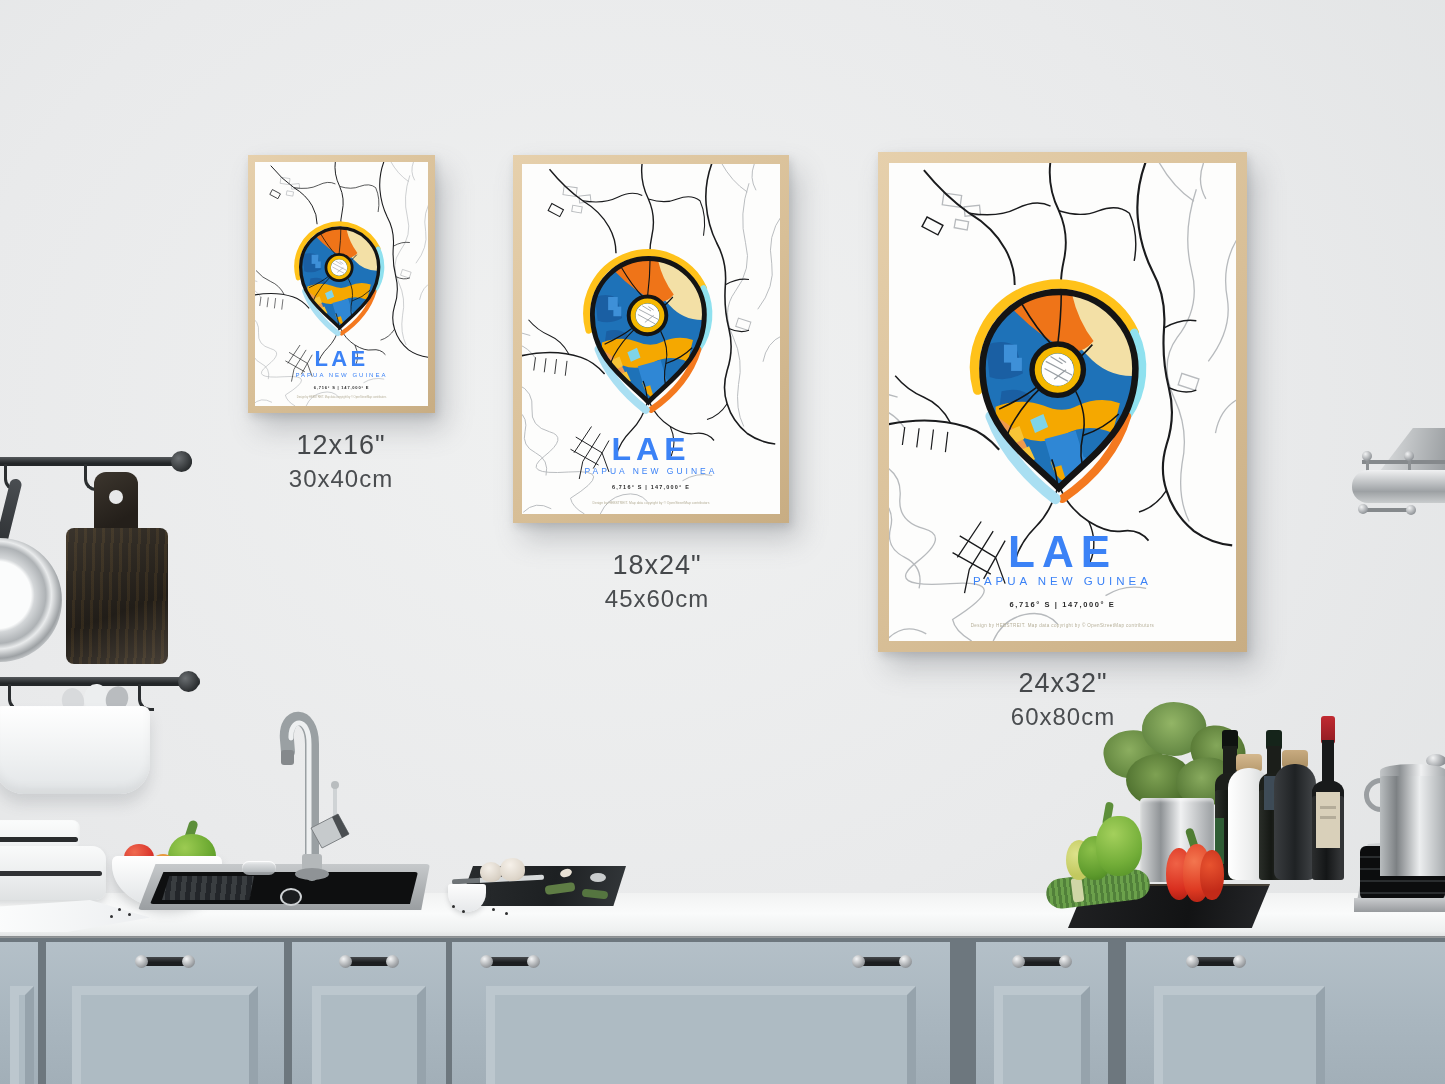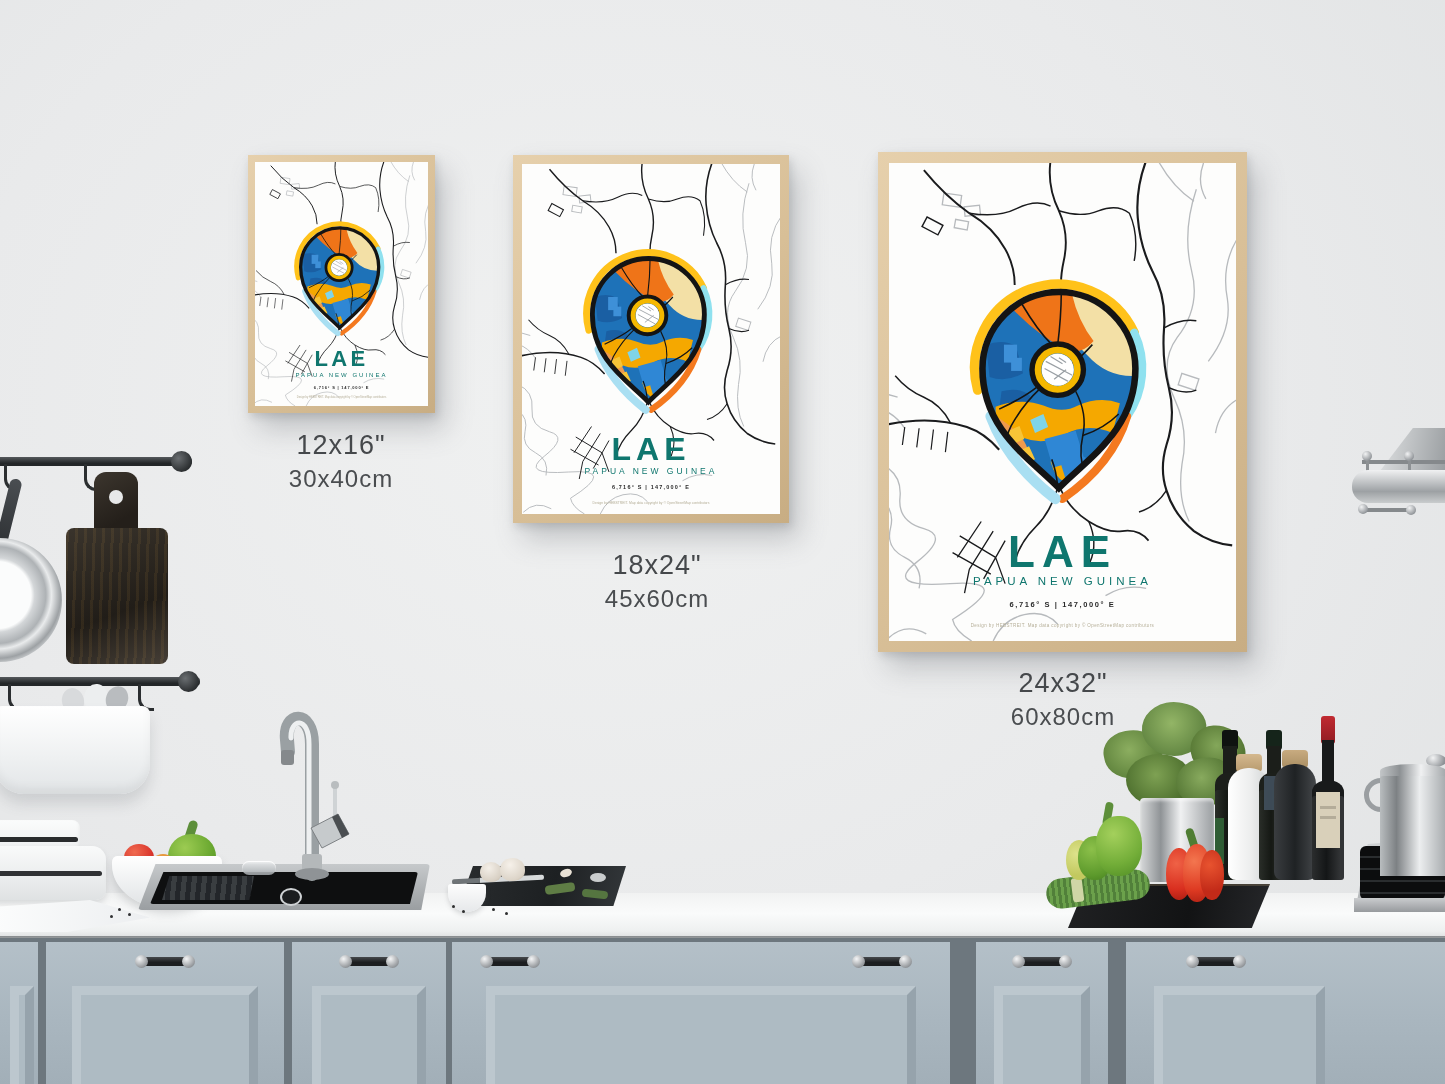--- a/index.html
+++ b/index.html
@@ -12,21 +12,21 @@
   .poster{position:absolute;background:linear-gradient(135deg,#e6d0ac,#d8bf97 55%,#c8ad83);
     box-shadow:10px 16px 26px rgba(95,100,105,.30), 2px 4px 8px rgba(95,100,105,.22);}
   .print{position:absolute;background:#fdfdfc;overflow:hidden;box-shadow:inset 0 0 5px rgba(70,60,40,.28);}
   .p-sm{left:248px;top:155px;width:187px;height:258px;}
   .p-sm .print{left:7px;top:7px;right:7px;bottom:7px;}
   .p-md{left:513px;top:155px;width:276px;height:368px;}
   .p-md .print{left:9px;top:9px;right:9px;bottom:9px;}
   .p-lg{left:878px;top:152px;width:369px;height:500px;}
   .p-lg .print{left:11px;top:11px;right:11px;bottom:11px;}
   .map-svg{position:absolute;left:0;top:0;width:100%;height:100%;}
-  .ptxt{position:absolute;left:0;width:100%;text-align:center;color:#0f766e;white-space:nowrap;}
+  .ptxt{position:absolute;left:0;width:100%;text-align:center;color:#3b82f6;white-space:nowrap;}
   .t1{font-weight:bold;}
   .t4{color:#b5ae97;}
   .p-lg .t1{top:76.2%;font-size:44px;letter-spacing:7px;}
   .p-lg .t2{top:86.2%;font-size:11.5px;letter-spacing:4px;}
   .p-lg .t3{top:91.4%;font-size:7.5px;letter-spacing:1.6px;font-weight:bold;color:#2a2a2a;}
   .p-lg .t4{top:96.2%;font-size:4.5px;letter-spacing:.4px;}
   .p-md .t1{top:76.2%;font-size:32px;letter-spacing:5px;}
   .p-md .t2{top:86.2%;font-size:8.5px;letter-spacing:3px;}
   .p-md .t3{top:91.4%;font-size:5.5px;letter-spacing:1.2px;font-weight:bold;color:#2a2a2a;}
   .p-md .t4{top:96.2%;font-size:3.4px;}

